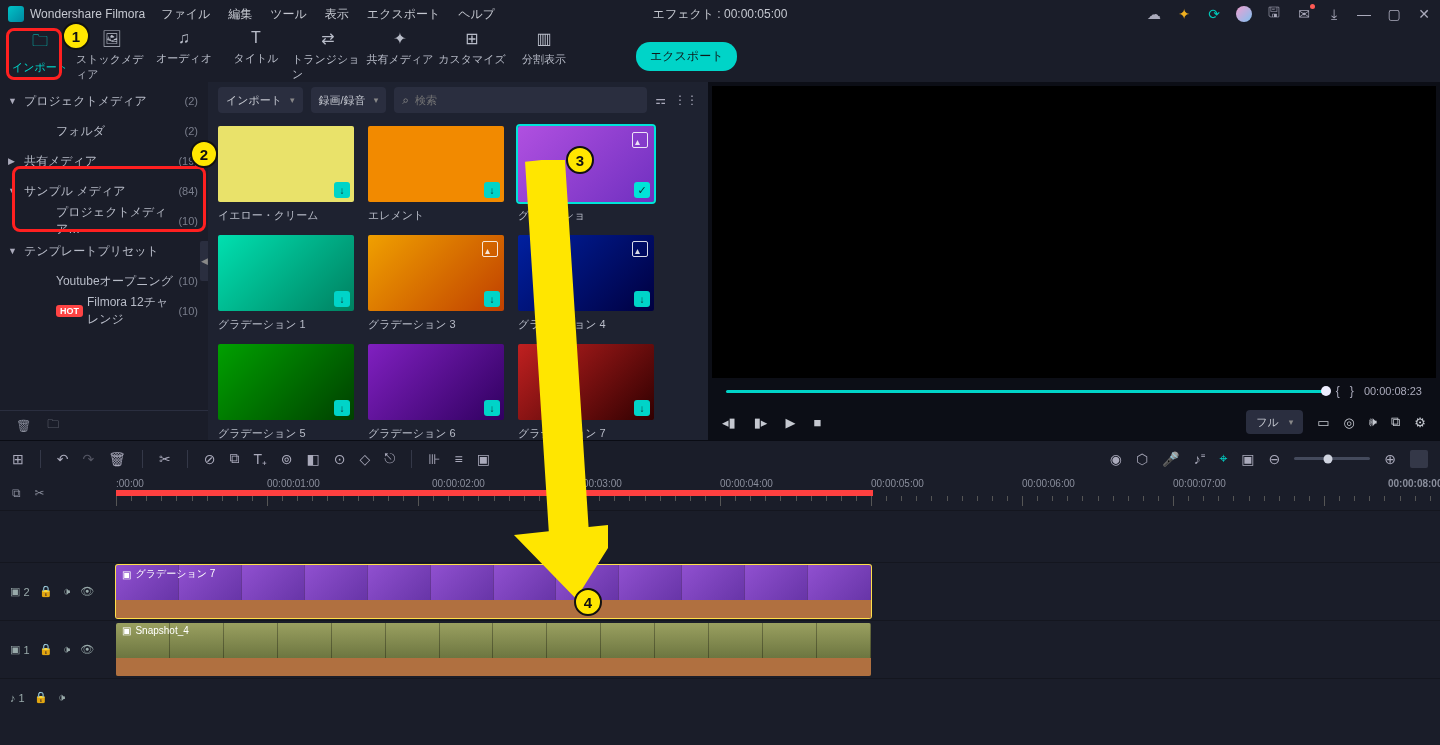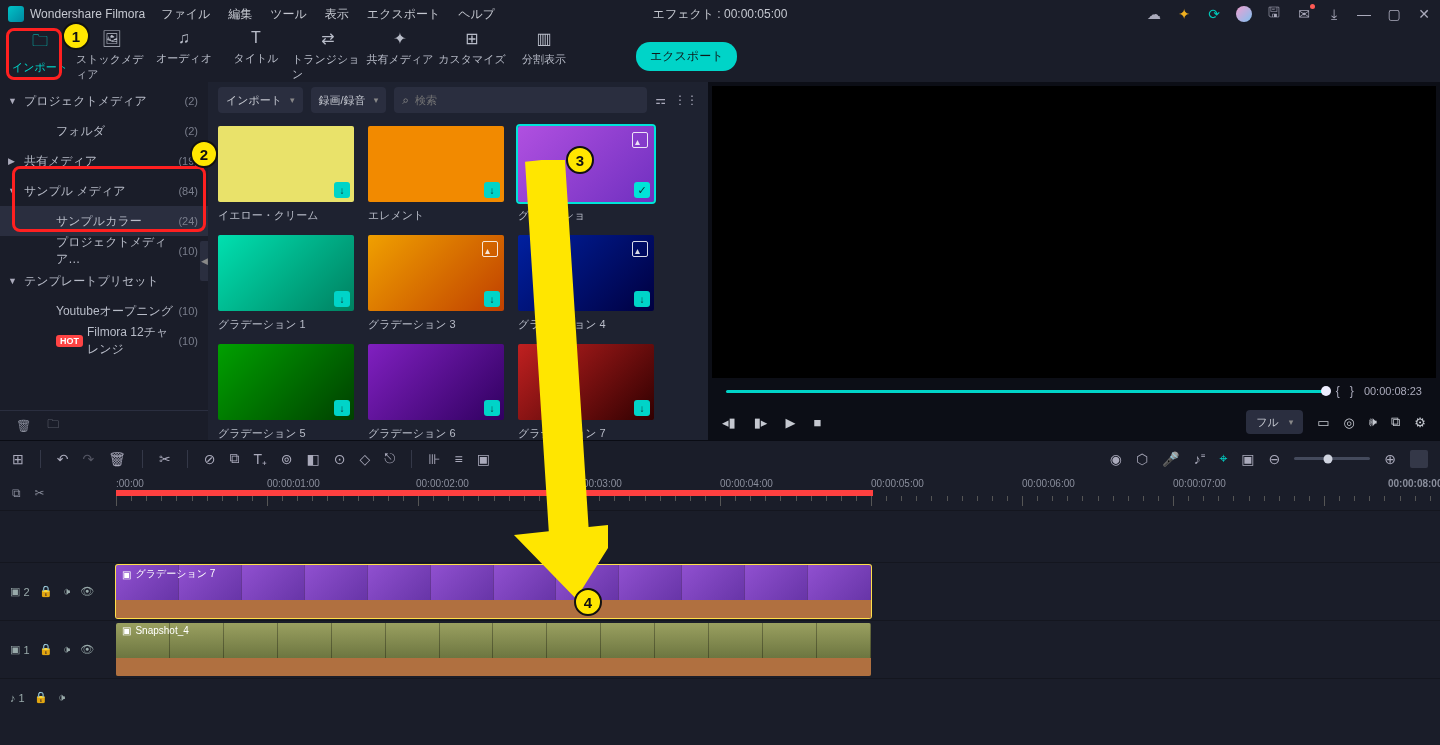--- a/index.html
+++ b/index.html
@@ -186,24 +186,20 @@
         </div>
         <div class="sb-item">
           <span class="caret">▶</span>
           <span>共有メディア</span>
           <span class="count">(19)</span>
         </div>
         <div class="sb-item">
           <span class="caret">▼</span>
           <span>サンプル メディア</span>
           <span class="count">(84)</span>
-        </div>
-        <div class="sb-item lvl2 active">
-          <span>サンプルカラー</span>
-          <span class="count">(24)</span>
         </div>
         <div class="sb-item lvl2">
           <span>プロジェクトメディア…</span>
           <span class="count">(10)</span>
         </div>
         <div class="sb-item">
           <span class="caret">▼</span>
           <span>テンプレートプリセット</span>
           <span class="count"></span>
         </div>
@@ -393,21 +389,21 @@
       <div style="position: absolute; top: 20px; width: 1px; height: 10px; background: rgb(85, 85, 85); left: 151px;"></div>
       <div style="position: absolute; top: 20px; width: 1px; height: 5px; background: rgb(85, 85, 85); left: 166.1px;"></div>
       <div style="position: absolute; top: 20px; width: 1px; height: 5px; background: rgb(85, 85, 85); left: 181.2px;"></div>
       <div style="position: absolute; top: 20px; width: 1px; height: 5px; background: rgb(85, 85, 85); left: 196.3px;"></div>
       <div style="position: absolute; top: 20px; width: 1px; height: 5px; background: rgb(85, 85, 85); left: 211.4px;"></div>
       <div style="position: absolute; top: 20px; width: 1px; height: 5px; background: rgb(85, 85, 85); left: 226.5px;"></div>
       <div style="position: absolute; top: 20px; width: 1px; height: 5px; background: rgb(85, 85, 85); left: 241.6px;"></div>
       <div style="position: absolute; top: 20px; width: 1px; height: 5px; background: rgb(85, 85, 85); left: 256.7px;"></div>
       <div style="position: absolute; top: 20px; width: 1px; height: 5px; background: rgb(85, 85, 85); left: 271.8px;"></div>
       <div style="position: absolute; top: 20px; width: 1px; height: 5px; background: rgb(85, 85, 85); left: 286.9px;"></div>
-      <div class="tick-label" style="left: 300px;">00:00:02:00</div>
+      <div class="tick-label" style="left: 316px;">00:00:02:00</div>
       <div style="position: absolute; top: 20px; width: 1px; height: 10px; background: rgb(85, 85, 85); left: 302px;"></div>
       <div style="position: absolute; top: 20px; width: 1px; height: 5px; background: rgb(85, 85, 85); left: 317.1px;"></div>
       <div style="position: absolute; top: 20px; width: 1px; height: 5px; background: rgb(85, 85, 85); left: 332.2px;"></div>
       <div style="position: absolute; top: 20px; width: 1px; height: 5px; background: rgb(85, 85, 85); left: 347.3px;"></div>
       <div style="position: absolute; top: 20px; width: 1px; height: 5px; background: rgb(85, 85, 85); left: 362.4px;"></div>
       <div style="position: absolute; top: 20px; width: 1px; height: 5px; background: rgb(85, 85, 85); left: 377.5px;"></div>
       <div style="position: absolute; top: 20px; width: 1px; height: 5px; background: rgb(85, 85, 85); left: 392.6px;"></div>
       <div style="position: absolute; top: 20px; width: 1px; height: 5px; background: rgb(85, 85, 85); left: 407.7px;"></div>
       <div style="position: absolute; top: 20px; width: 1px; height: 5px; background: rgb(85, 85, 85); left: 422.8px;"></div>
       <div style="position: absolute; top: 20px; width: 1px; height: 5px; background: rgb(85, 85, 85); left: 437.9px;"></div>

